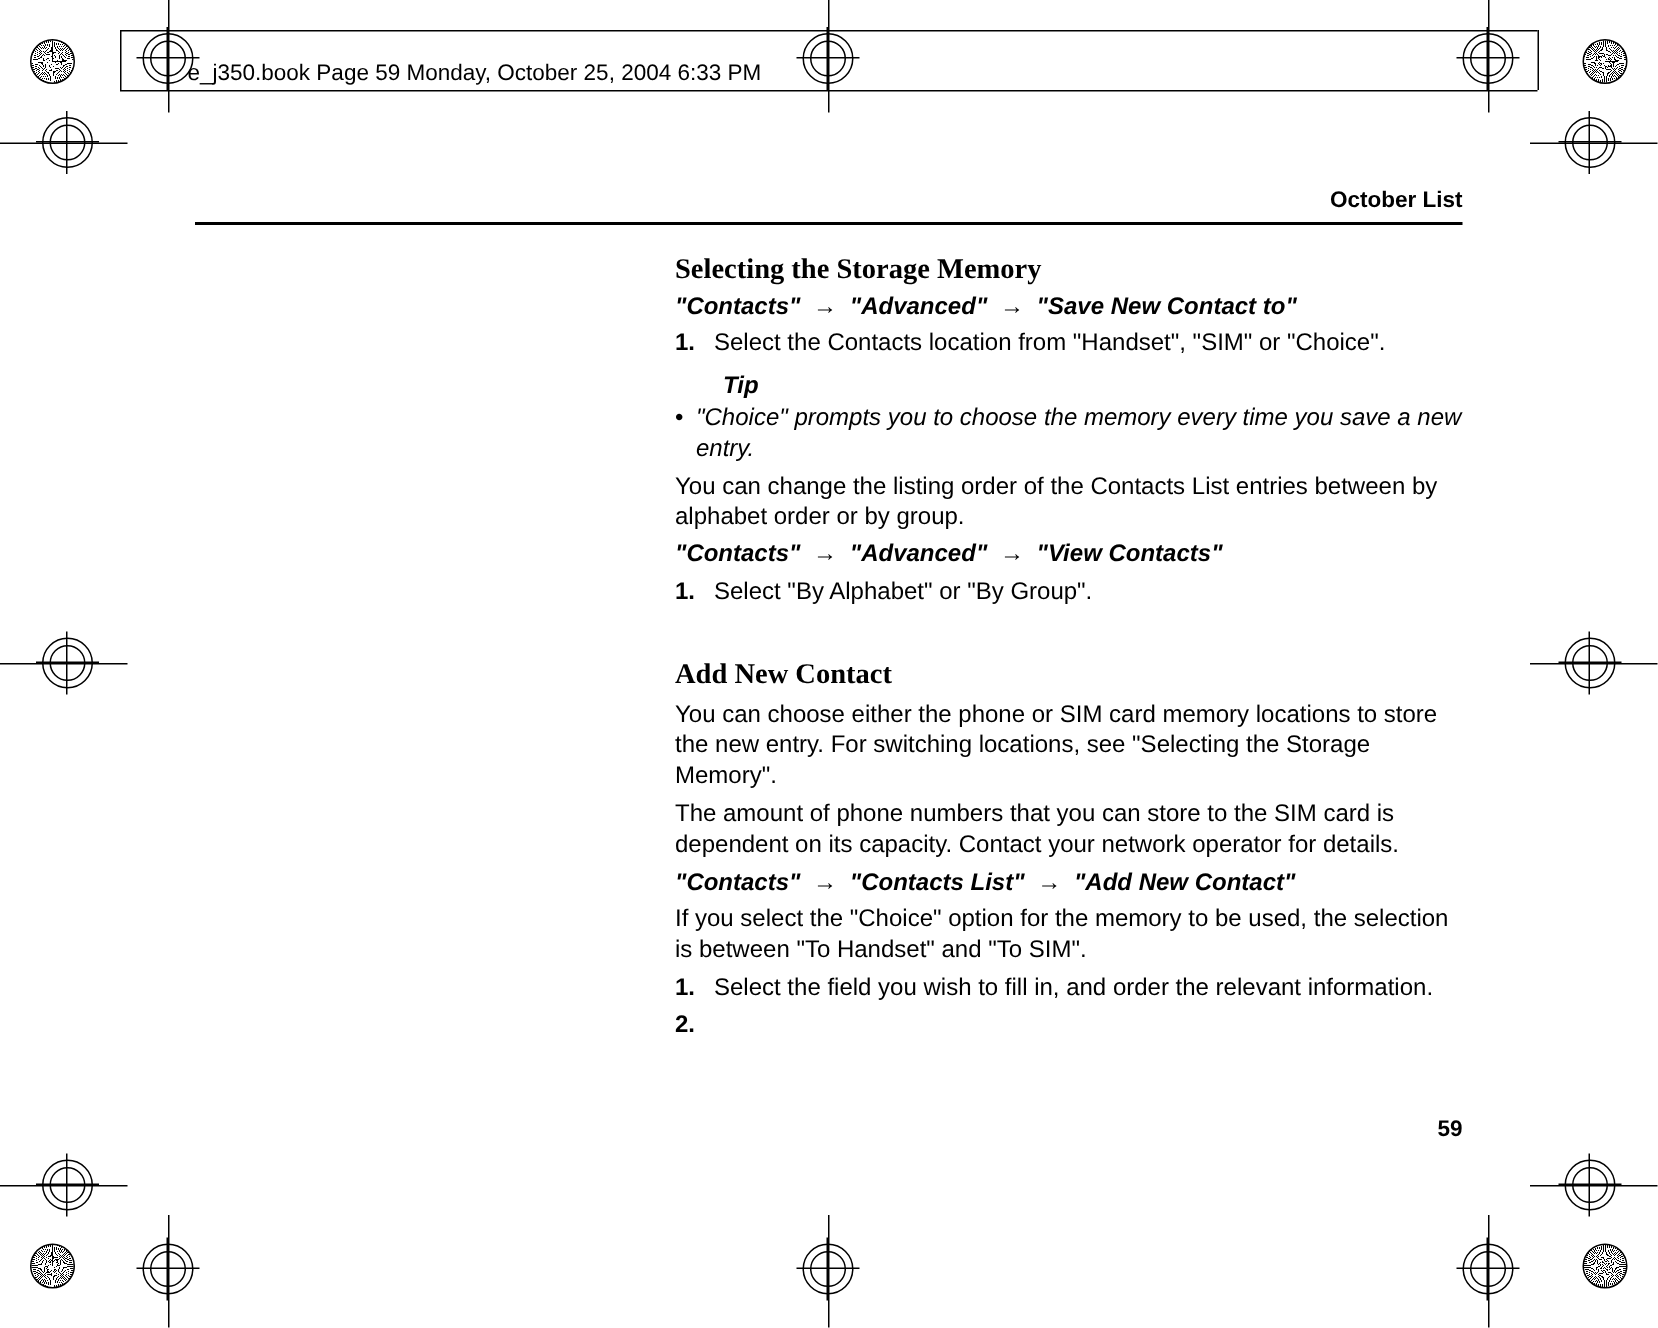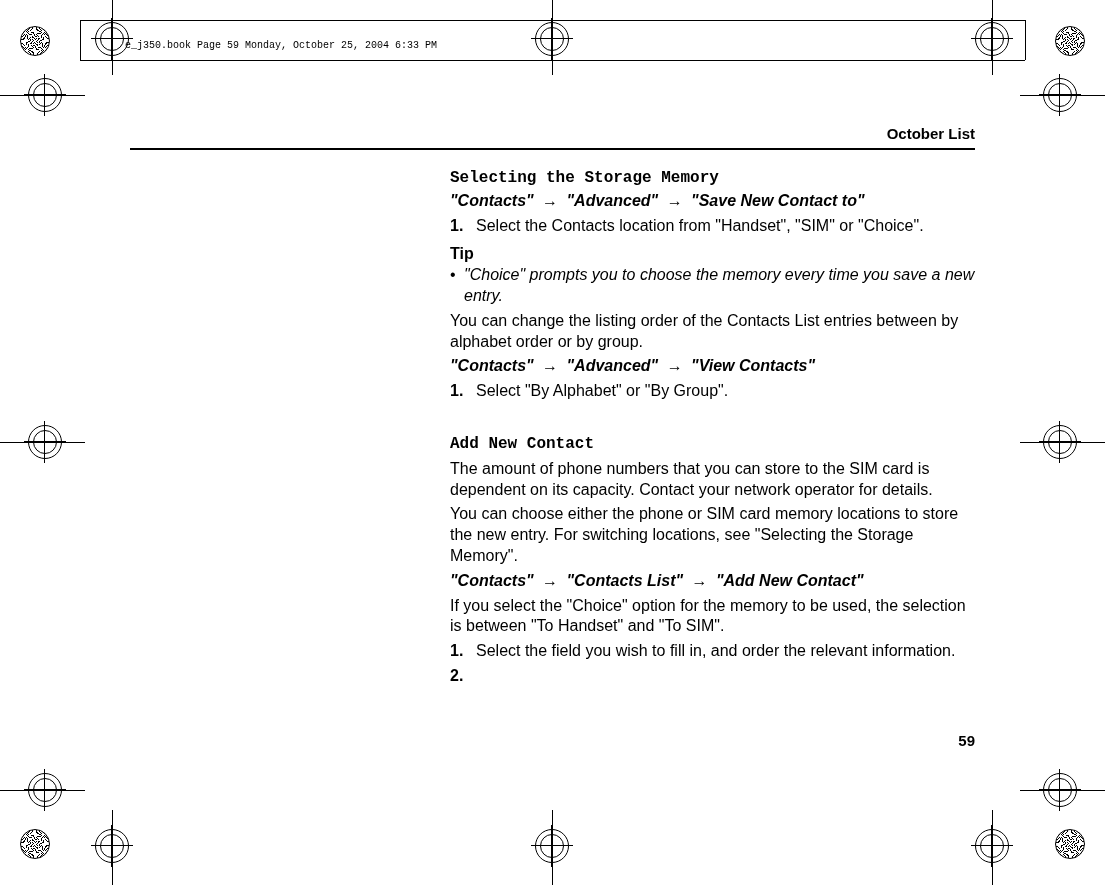--- a/index.html
+++ b/index.html
@@ -26,22 +26,22 @@
     width: 28px; height:28px;
     background:
       repeating-conic-gradient(#000 0deg 2deg, #fff 2deg 6deg);
     border-radius:50%;
     border:1px solid #000;
   }
   .header-text {
     position:absolute;
     top: 40px;
     left: 125px;
-    font-size: 10px;
-    font-family: Liberation Mono, monospace;
+    font-size: 15px;
+    font-family: Liberation Sans, sans-serif;
   }
   .page {
     position:absolute;
     top: 125px;
     left: 130px;
     width: 845px;
     height: 640px;
   }
   .page-header-label {
     text-align: right;
@@ -54,42 +54,42 @@
     border-top: 2px solid #000;
     margin: 0 0 18px 0;
   }
   .content {
     margin-left: 320px;
     font-size: 16px;
     line-height: 1.3;
   }
   .h2 {
     font-weight: bold;
-    font-size: 16px;
+    font-size: 19px;
     margin: 32px 0 2px 0;
-    font-family: Liberation Mono, monospace;
+    font-family: Liberation Serif, serif;
   }
   .h2.first { margin-top: 10px; }
   .nav-path {
     font-style: italic;
     font-weight: bold;
     margin: 2px 0;
   }
   .nav-path .arrow { font-style: normal; font-weight: normal; margin: 0 4px; }
   .body-text { margin: 4px 0; }
-  .tip-label { font-weight: bold; margin-top: 8px; }
+  .tip-label { font-style: italic; font-weight: bold; margin-top: 8px; margin-left: 32px; }
   .tip-text { font-style: italic; }
   .bullet-row { display:flex; }
   .bullet-row .dot { width: 14px; flex:none; }
   .num-row { display:flex; margin:4px 0; }
   .num-row .num { font-weight:bold; width:26px; flex:none; }
   .page-num {
     position:absolute;
     right:0;
-    bottom:16px;
+    bottom:4px;
     font-weight:bold;
     font-size:15px;
   }
   .crop-frame-line { position:absolute; background:#000; }
 </style>
 </head>
 <body>
 
 <div class="starburst" style="position:absolute;top:26px;left:20px;"></div>
 <div class="starburst" style="position:absolute;top:26px;right:20px;"></div>
@@ -221,22 +221,22 @@
       <span>"Advanced"</span>
       <span class="arrow">→</span>
       <span>"View Contacts"</span>
     </div>
     <div class="num-row">
       <div class="num">1.</div>
       <div>Select "By Alphabet" or "By Group".</div>
     </div>
 
     <div class="h2">Add New Contact</div>
+    <div class="body-text">You can choose either the phone or SIM card memory locations to store the new entry. For switching locations, see "Selecting the Storage Memory".</div>
     <div class="body-text">The amount of phone numbers that you can store to the SIM card is dependent on its capacity. Contact your network operator for details.</div>
-    <div class="body-text">You can choose either the phone or SIM card memory locations to store the new entry. For switching locations, see "Selecting the Storage Memory".</div>
     <div class="nav-path">
       <span>"Contacts"</span>
       <span class="arrow">→</span>
       <span>"Contacts List"</span>
       <span class="arrow">→</span>
       <span>"Add New Contact"</span>
     </div>
     <div class="body-text">If you select the "Choice" option for the memory to be used, the selection is between "To Handset" and "To SIM".</div>
     <div class="num-row">
       <div class="num">1.</div>

